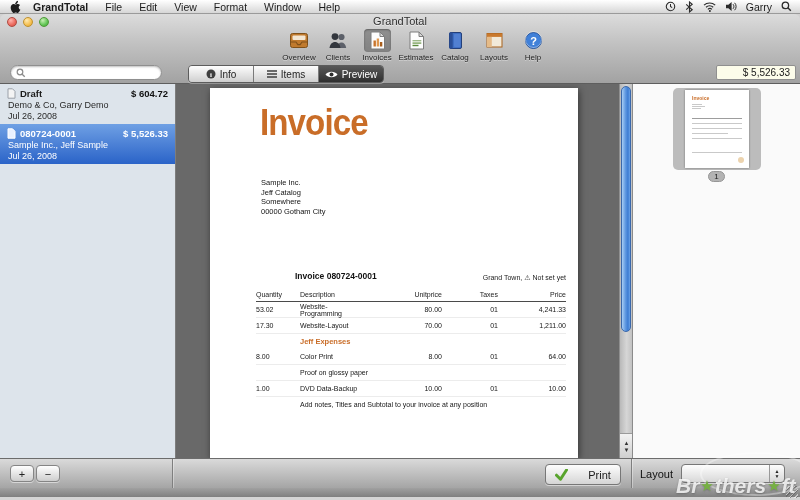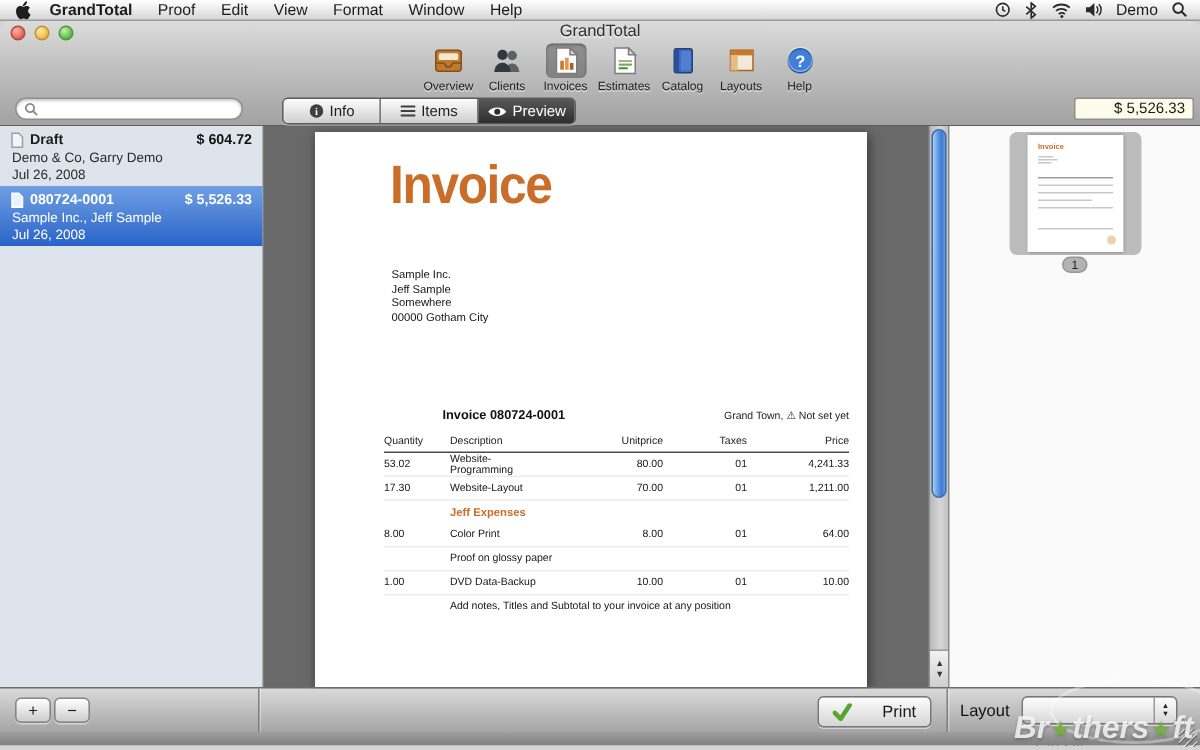--- a/index.html
+++ b/index.html
@@ -154,21 +154,21 @@
 <div class="screen">
 
   <div class="menubar">
     <span class="apple">
       <svg width="11" height="13" viewBox="0 0 11 13">
         <path fill="#1d1d1d" d="M5.8 2.6C6.2 1.6 7.1.9 8 .8c.1.9-.3 1.8-.8 2.4-.6.6-1.4 1-2.1.9-.1-.6.3-1.1.7-1.5z"></path>
         <path fill="#1d1d1d" d="M8.7 7.4c0-1.4 1.2-2.1 1.3-2.2C9.3 4.2 8.2 4 7.8 4c-.9-.1-1.8.5-2.2.5-.5 0-1.2-.5-2-.5C2.2 4 .7 5.2.7 7.5c0 1.4.5 2.9 1.2 3.9.6.8 1.1 1.5 1.9 1.5.7 0 1-.5 1.9-.5s1.2.5 2 .5 1.3-.8 1.8-1.6c.4-.6.6-.9.9-1.6-1.5-.6-1.7-2.3-1.7-2.3z"></path>
       </svg>
     </span>
     <span class="mi bold">GrandTotal</span>
-    <span class="mi">Proof</span>
+    <span class="mi">File</span>
     <span class="mi">Edit</span>
     <span class="mi">View</span>
     <span class="mi">Format</span>
     <span class="mi">Window</span>
     <span class="mi">Help</span>
     <span class="spacer"></span>
     <span class="mb-status">
       <span>
         <svg width="11" height="11" viewBox="0 0 12 12">
             <circle cx="6" cy="6" r="4.6" fill="none" stroke="#2b2b2b" stroke-width="1.2"></circle>
@@ -187,21 +187,21 @@
             <path d="M4.9 8.4c1.1-1 2.9-1 4 0" fill="none" stroke="#2b2b2b" stroke-width="1.2"></path>
             <circle cx="6.9" cy="10" r="1" fill="#2b2b2b"></circle>
           </svg>
       </span>
       <span>
         <svg width="12" height="11" viewBox="0 0 12 11">
             <path d="M1 3.8h2.4L6.6 1v9L3.4 7.2H1z" fill="#2b2b2b"></path>
             <path d="M8 3.2c1.2 1.2 1.2 3.4 0 4.6M9.6 1.8c2 2 2 5.4 0 7.4" fill="none" stroke="#2b2b2b" stroke-width="1"></path>
           </svg>
       </span>
-      <span style="font-size:10.5px;color:#1c1c1c;">Demo</span>
+      <span style="font-size:10.5px;color:#1c1c1c;">Garry</span>
       <span>
         <svg width="11" height="11" viewBox="0 0 11 11">
             <circle cx="4.4" cy="4.4" r="3.2" fill="none" stroke="#2b2b2b" stroke-width="1.3"></circle>
             <path d="M6.8 6.8l3 3" stroke="#2b2b2b" stroke-width="1.4"></path>
           </svg>
       </span>
     </span>
   </div>
 
   <div class="chrome">
@@ -365,21 +365,21 @@
         <div class="l2">Sample Inc., Jeff Sample</div>
         <div class="l3">Jul 26, 2008</div>
       </div>
     </div>
 
     <div class="docarea">
       <div class="page">
         <div class="inv-title" style="color:#c96d28;">Invoice</div>
         <div class="inv-addr">
           <div>Sample Inc.</div>
-          <div>Jeff Sample</div>
+          <div>Jeff Catalog</div>
           <div>Somewhere</div>
           <div>00000 Gotham City</div>
         </div>
         <div class="inv-numrow">
           <span class="inv-num">Invoice 080724-0001</span>
           <span class="inv-meta">
             <span>Grand Town,</span>
             <span class="warn">⚠</span>
             <span>Not set yet</span>
           </span>

